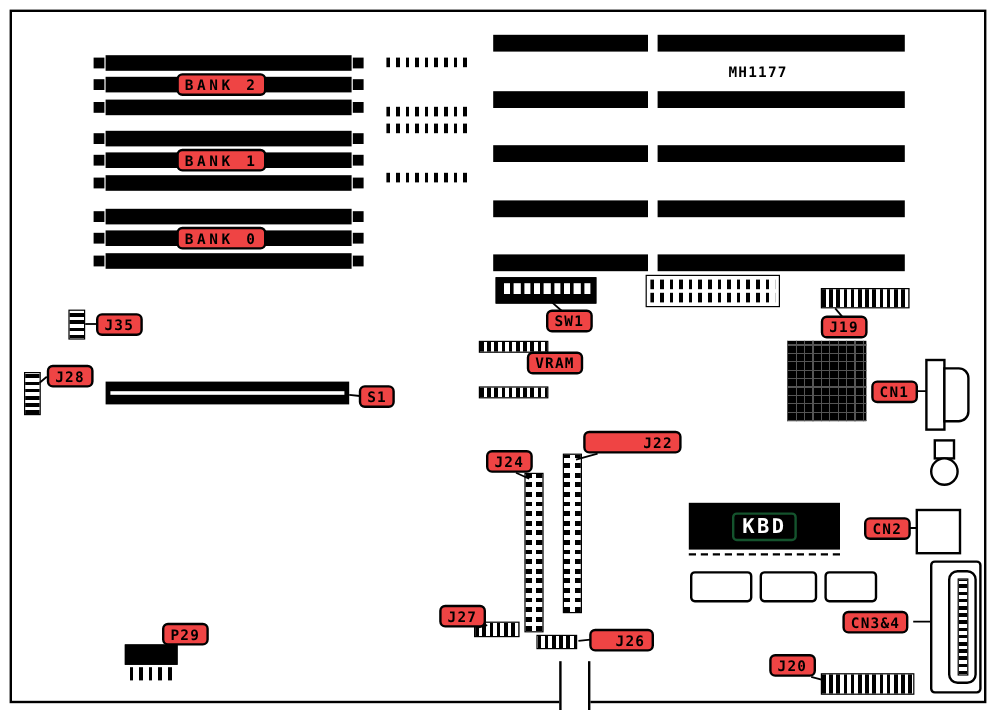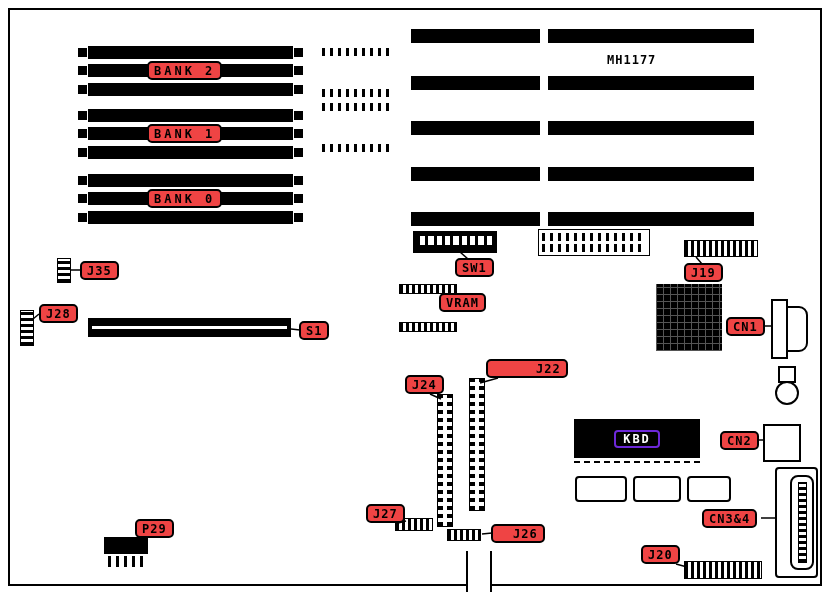--- a/index.html
+++ b/index.html
@@ -108,21 +108,21 @@
   <div class="callout" style="left:403px;top:293px;margin-left:36px;">VRAM</div>
 
   <div class="abs" style="left:656px;top:284px;width:66px;height:67px;background-color:#000;background-image:repeating-linear-gradient(90deg,#555 0 1px,transparent 1px 7px),repeating-linear-gradient(0deg,#555 0 1px,transparent 1px 7px);"></div>
   <div class="callout" style="left:726px;top:317px;">CN1</div>
   <div class="whitebox" style="left:771px;top:299px;width:17px;height:60px;"></div>
   <div class="whitebox" style="left:786px;top:306px;width:22px;height:46px;border-radius:0 9px 9px 0;"></div>
   <div class="whitebox" style="left:778px;top:366px;width:18px;height:17px;"></div>
   <div class="whitebox" style="left:775px;top:381px;width:24px;height:24px;border-radius:50%;"></div>
 
   <div class="abs" style="left:574px;top:419px;width:126px;height:39px;background:#000;display:flex;align-items:center;justify-content:center;">
-    <span style="color:#fff;border:2px solid #6d28d9;border-radius:4px;padding:0 7px;font-size:12px;font-weight:bold;letter-spacing:2px;">KBD</span>
+    <span style="color:#fff;border:2px solid #14532d;border-radius:4px;padding:0 7px;font-size:17px;font-weight:bold;letter-spacing:2px;">KBD</span>
   </div>
   <div class="abs" style="left:574px;top:461px;width:126px;height:0;border-top:2px dashed #000;"></div>
 
   <div class="whitebox round4" style="left:575px;top:476px;width:52px;height:26px;"></div>
   <div class="whitebox round4" style="left:633px;top:476px;width:48px;height:26px;"></div>
   <div class="whitebox round4" style="left:687px;top:476px;width:44px;height:26px;"></div>
 
   <div class="whitebox" style="left:763px;top:424px;width:38px;height:38px;"></div>
   <div class="callout" style="left:720px;top:431px;">CN2</div>
 

